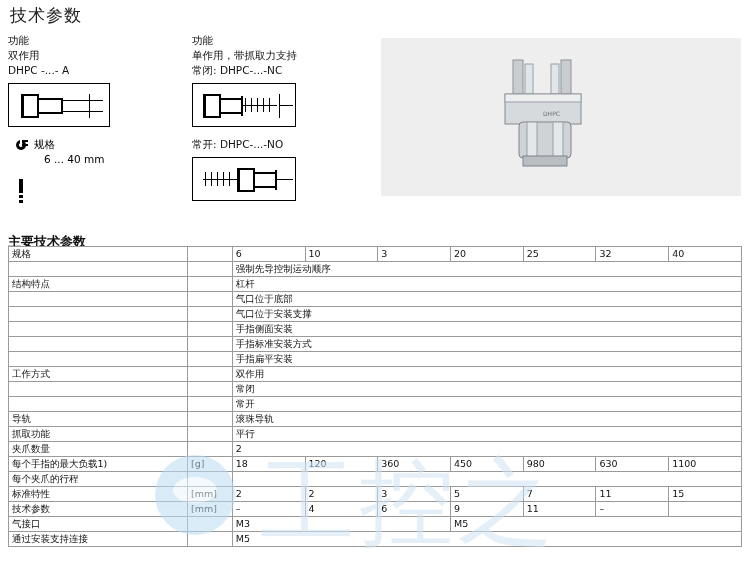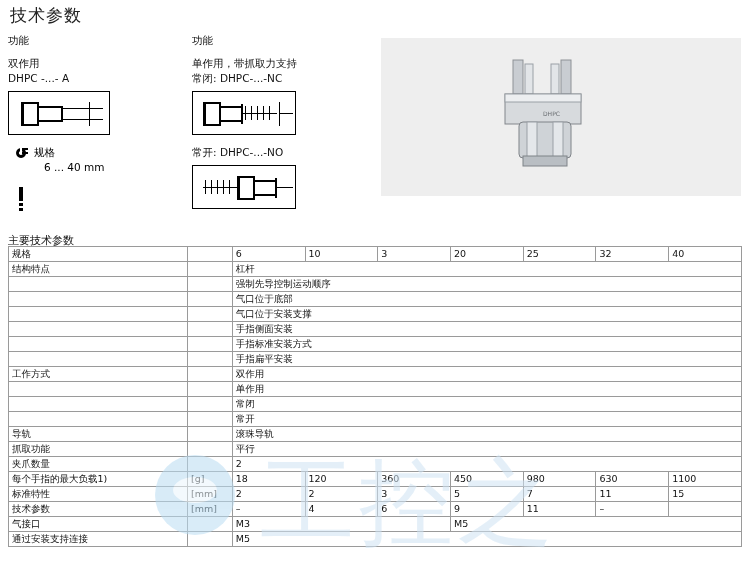--- a/index.html
+++ b/index.html
@@ -15,21 +15,21 @@
     position:absolute; left:10px; top:4px;
     font-size:17px; color:#222; letter-spacing:1px;
   }
 
   
   .top-area { position:absolute; left:0; top:34px; width:750px; height:198px; }
 
   .col-a { position:absolute; left:8px; top:0; width:175px; }
   .col-b { position:absolute; left:192px; top:0; width:180px; }
 
-  .fn-label { font-size:10.5px; color:#111; margin-bottom:8px; }
+  .fn-label { font-size:10.5px; color:#111; margin-bottom:0; }
   .fn-sub   { font-size:10.5px; color:#111; line-height:15px; }
 
   
   .sym-box { position:relative; border:1px solid #000; background:#fff; }
   .sym-inner { position:absolute; inset:0; }
   .sym-line { position:absolute; background:#000; }
 
   .spec-row { display:flex; align-items:flex-start; margin-top:10px; }
   .spec-ico { width:26px; flex:0 0 26px; text-align:center; padding-top:2px; }
   .spec-txt { font-size:10.5px; line-height:15px; }
@@ -37,21 +37,21 @@
 
   
   .photo {
     position:absolute; left:381px; top:4px; width:360px; height:158px;
     background:#eeeeee;
   }
 
   
   .tbl-title {
     position:absolute; left:8px; top:233px;
-    font-size:11px; font-weight:normal; color:#111;
+    font-size:13px; font-weight:bold; color:#111;
   }
   table.main {
     position:absolute; left:8px; top:246px; width:734px;
     border-collapse:collapse; font-size:9.5px;
   }
   table.main td, table.main th {
     border:1px solid #9a9a9a; padding:1px 3px; height:13px; line-height:12px;
     vertical-align:middle; font-weight:normal; text-align:left; color:#111;
     background:#fff;
   }
@@ -213,32 +213,32 @@
         <td class="c-unit"></td>
         <td class="c-val">6</td>
         <td class="c-val">10</td>
         <td class="c-val">3</td>
         <td class="c-val">20</td>
         <td class="c-val">25</td>
         <td class="c-val">32</td>
         <td class="c-val">40</td>
       </tr>
       <tr>
+        <td class="c-label"></td>
+        <td class="c-unit"></td>
+        <td colspan="7">强制先导控制运动顺序</td>
+      </tr>
+      <tr>
         <td class="c-label">结构特点</td>
         <td class="c-unit"></td>
         <td colspan="7">杠杆</td>
       </tr>
       <tr>
         <td class="c-label"></td>
         <td class="c-unit"></td>
-        <td colspan="7">强制先导控制运动顺序</td>
-      </tr>
-      <tr>
-        <td class="c-label"></td>
-        <td class="c-unit"></td>
         <td colspan="7">气口位于底部</td>
       </tr>
       <tr>
         <td class="c-label"></td>
         <td class="c-unit"></td>
         <td colspan="7">气口位于安装支撑</td>
       </tr>
       <tr>
         <td class="c-label"></td>
         <td class="c-unit"></td>
@@ -251,25 +251,20 @@
       </tr>
       <tr>
         <td class="c-label"></td>
         <td class="c-unit"></td>
         <td colspan="7">手指扁平安装</td>
       </tr>
       <tr>
         <td class="c-label">工作方式</td>
         <td class="c-unit"></td>
         <td colspan="7">双作用</td>
-      </tr>
-      <tr>
-        <td class="c-label"></td>
-        <td class="c-unit"></td>
-        <td colspan="7">单作用</td>
       </tr>
       <tr>
         <td class="c-label"></td>
         <td class="c-unit"></td>
         <td colspan="7">常闭</td>
       </tr>
       <tr>
         <td class="c-label"></td>
         <td class="c-unit"></td>
         <td colspan="7">常开</td>
@@ -294,20 +289,25 @@
         <td class="c-unit">[g]</td>
         <td class="c-val">18</td>
         <td class="c-val">120</td>
         <td class="c-val">360</td>
         <td class="c-val">450</td>
         <td class="c-val">980</td>
         <td class="c-val">630</td>
         <td class="c-val">1100</td>
       </tr>
       <tr>
+        <td class="c-label">每个夹爪的行程</td>
+        <td class="c-unit"></td>
+        <td colspan="7"></td>
+      </tr>
+      <tr>
         <td class="c-label indent">标准特性</td>
         <td class="c-unit">[mm]</td>
         <td class="c-val">2</td>
         <td class="c-val">2</td>
         <td class="c-val">3</td>
         <td class="c-val">5</td>
         <td class="c-val">7</td>
         <td class="c-val">11</td>
         <td class="c-val">15</td>
       </tr>

